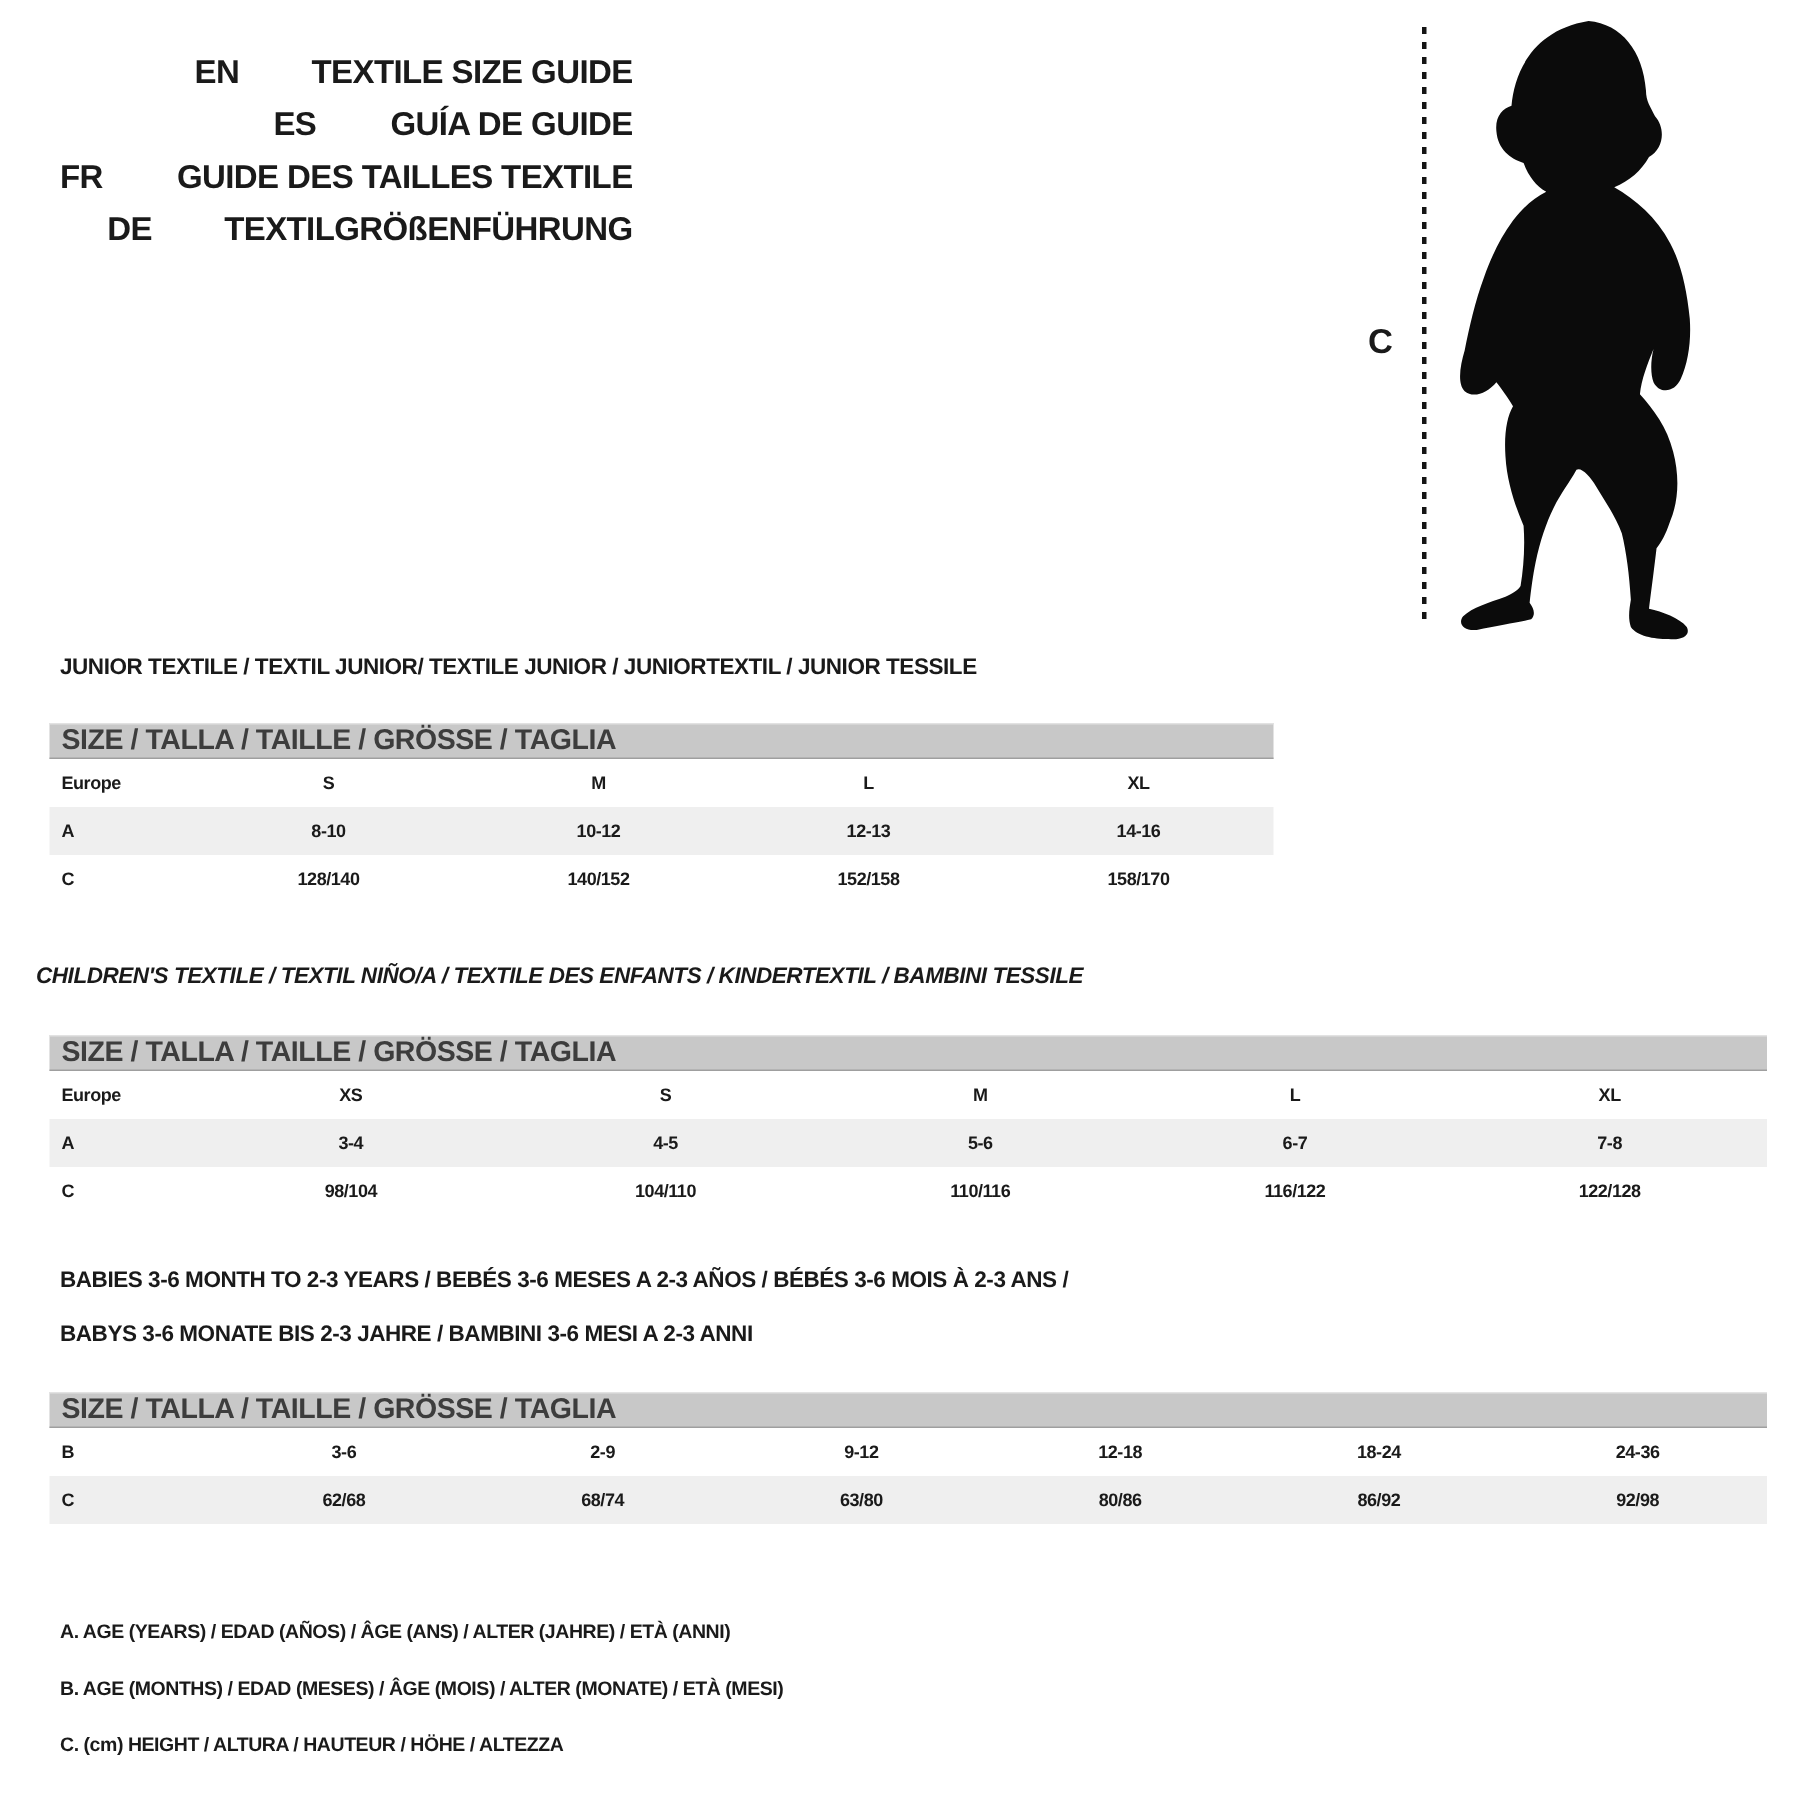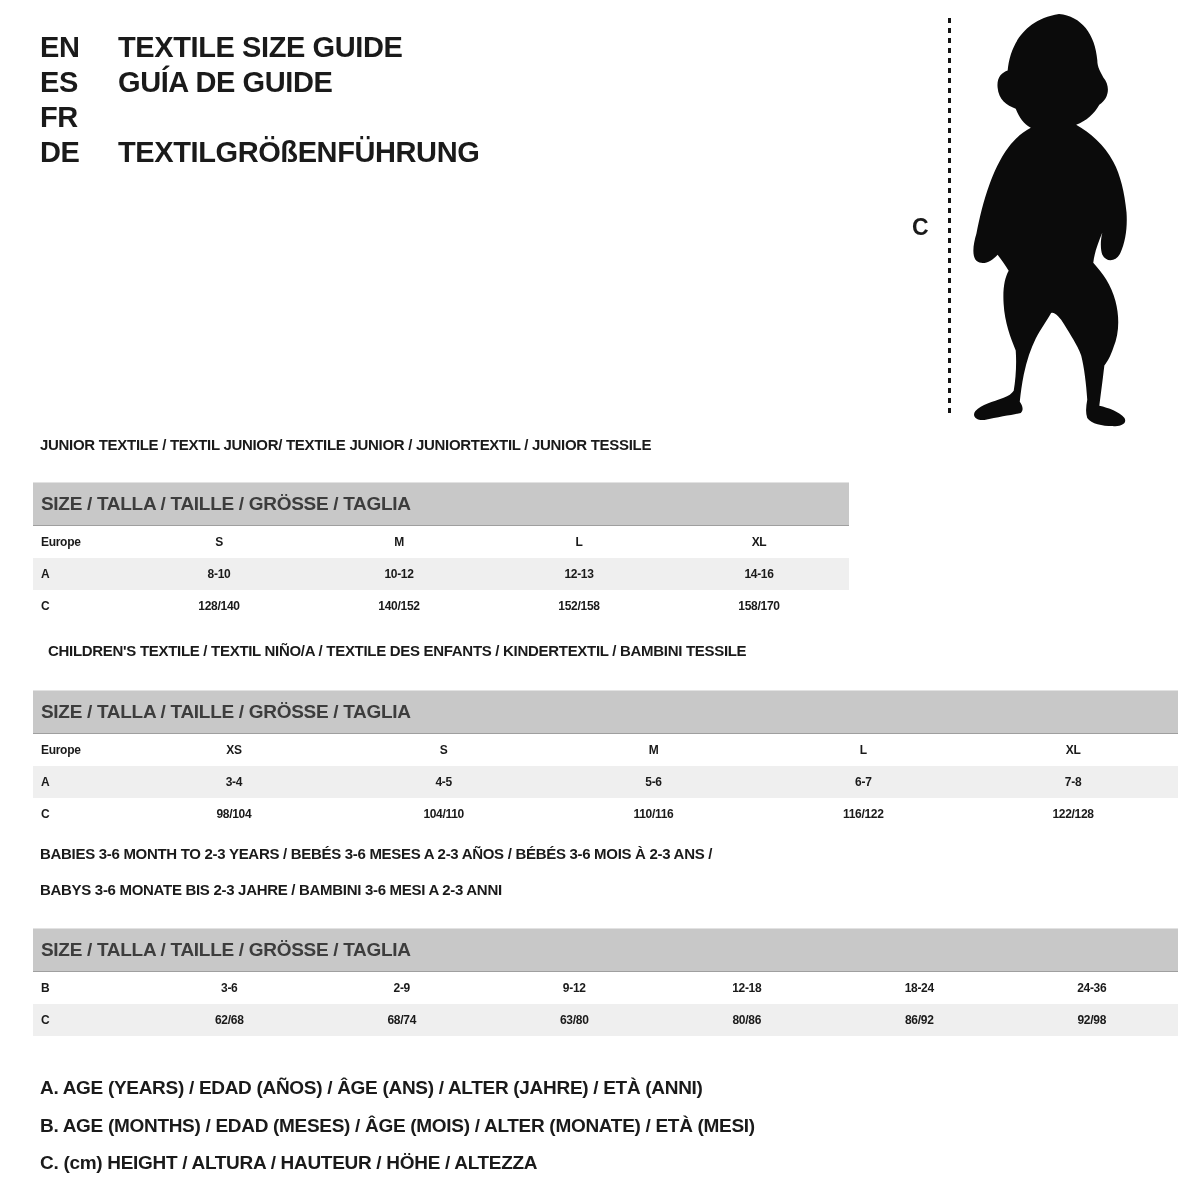--- a/index.html
+++ b/index.html
@@ -7,63 +7,64 @@
     width:1200px;height:1200px;position:relative;
     background:#ffffff;color:#1a1a1a;
     font-family:"Liberation Sans", sans-serif;
     -webkit-font-smoothing:antialiased;
     overflow:hidden;
   }
   .abs{position:absolute;}
 
   
   .lang-block{left:40px;top:30px;}
-  .lang-row{display:flex;line-height:35px;font-size:29px;font-weight:700;letter-spacing:-0.4px;}
+  .lang-row{display:flex;line-height:35px;font-size:22px;font-weight:700;letter-spacing:-0.4px;justify-content:flex-end;}
   .lang-code{width:78px;flex:0 0 78px;}
 
   
   .measure-line{
     left:948px;top:18px;width:3px;height:398px;
     background:repeating-linear-gradient(to bottom,#141414 0 5px,transparent 5px 10px);
   }
   .measure-label{left:912px;top:214px;font-size:23px;font-weight:700;}
   .figure-svg{left:968px;top:10px;}
 
   
   .sec-title{font-size:15px;font-weight:700;letter-spacing:-0.3px;white-space:nowrap;}
 
   
   .size-table{box-sizing:border-box;}
   .bar{
-    height:44px;background:#c8c8c8;border-top:1px solid #e2e2e2;border-bottom:1px solid #9f9f9f;
+    height:24px;background:#c8c8c8;border-top:1px solid #e2e2e2;border-bottom:1px solid #9f9f9f;
     display:flex;align-items:center;padding-left:8px;box-sizing:border-box;
     font-size:19px;font-weight:700;color:#3d3d3d;letter-spacing:-0.3px;white-space:nowrap;
   }
   .trow{display:flex;align-items:center;height:32px;font-size:12px;font-weight:700;letter-spacing:-0.3px;}
   .trow.shaded{background:#efefef;}
   .tlabel{padding-left:8px;box-sizing:border-box;flex:0 0 auto;}
   .tcell{flex:1 1 0;text-align:center;}
 
   .legend-block{left:40px;top:1069px;}
-  .legend-line{font-size:19px;font-weight:700;letter-spacing:-0.3px;line-height:37.5px;white-space:nowrap;}
+  .legend-line{font-size:13px;font-weight:700;letter-spacing:-0.3px;line-height:37.5px;white-space:nowrap;}
 </style>
 </head>
 <body>
 
 <div class="abs lang-block">
   <div class="lang-row">
     <span class="lang-code">EN</span>
     <span>TEXTILE SIZE GUIDE</span>
   </div>
   <div class="lang-row">
     <span class="lang-code">ES</span>
     <span>GUÍA DE GUIDE</span>
   </div>
   <div class="lang-row">
     <span class="lang-code">FR</span>
+    <span>GUIDE DES TAILLES TEXTILE</span>
   </div>
   <div class="lang-row">
     <span class="lang-code">DE</span>
     <span>TEXTILGRÖßENFÜHRUNG</span>
   </div>
 </div>
 
 <div class="abs measure-label">C</div>
 <div class="abs measure-line"></div>
 <svg class="abs figure-svg" width="172" height="418" viewBox="0 0 170 415" aria-hidden="true">
@@ -133,21 +134,21 @@
   </div>
   <div class="trow">
     <span class="tlabel" style="width:96px;">C</span>
     <span class="tcell">128/140</span>
     <span class="tcell">140/152</span>
     <span class="tcell">152/158</span>
     <span class="tcell">158/170</span>
   </div>
 </div>
 
-<div class="abs sec-title" style="left:48px;top:642px;">CHILDREN'S TEXTILE / TEXTIL NIÑO/A / TEXTILE DES ENFANTS / KINDERTEXTIL / BAMBINI TESSILE</div>
+<div class="abs sec-title" style="left:24px;top:642px;font-style:italic;">CHILDREN'S TEXTILE / TEXTIL NIÑO/A / TEXTILE DES ENFANTS / KINDERTEXTIL / BAMBINI TESSILE</div>
 <div class="abs size-table" style="left:33px;top:690px;width:1145px;">
   <div class="bar">SIZE / TALLA / TAILLE / GRÖSSE / TAGLIA</div>
   <div class="trow">
     <span class="tlabel" style="width:96px;">Europe</span>
     <span class="tcell">XS</span>
     <span class="tcell">S</span>
     <span class="tcell">M</span>
     <span class="tcell">L</span>
     <span class="tcell">XL</span>
   </div>

